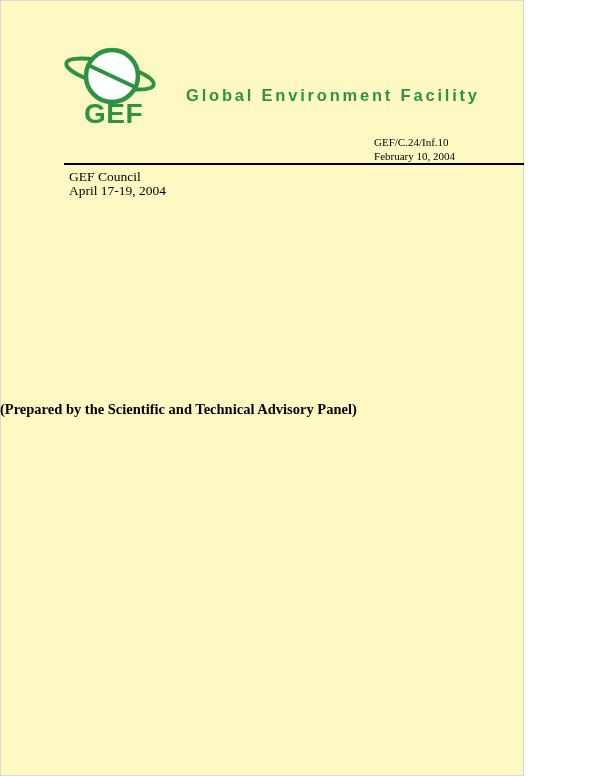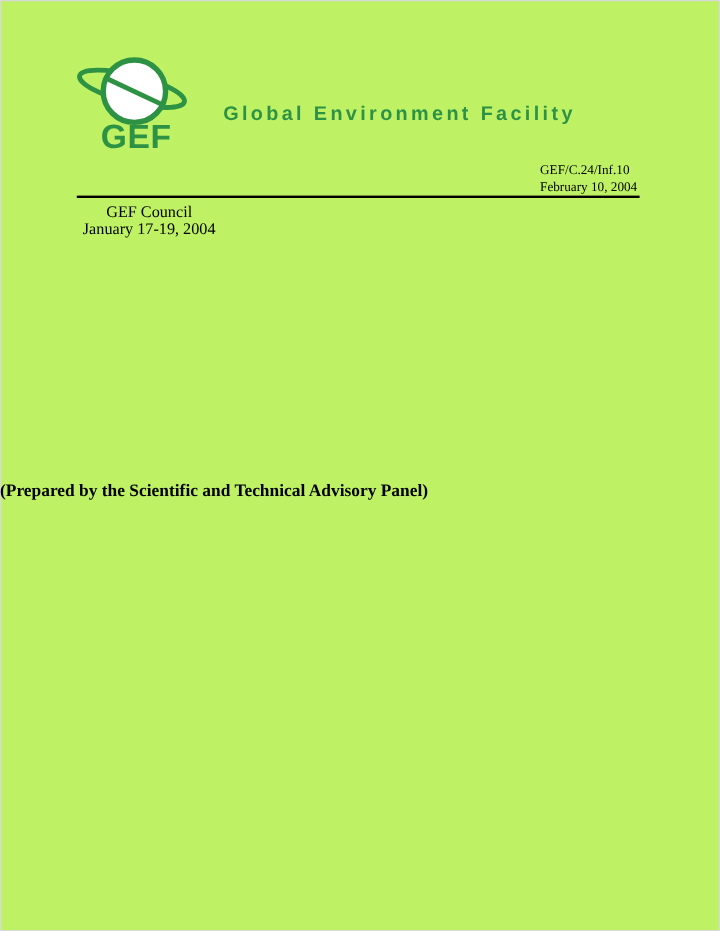--- a/index.html
+++ b/index.html
@@ -1,23 +1,23 @@
 <!DOCTYPE html>
 <html><head>
 <meta charset="utf-8">
 <style>
   * { margin: 0; padding: 0; box-sizing: border-box; }
   html, body { background: #ffffff; }
   body { font-family: "Liberation Serif", serif; }
 
   .page {
     position: relative;
-    width: 600px;
+    width: 524px;
     height: 776px;
-    background: #bef264;
+    background: #fef9c3;
     box-shadow: inset 0 0 0 1px #d9d9d9;
     overflow: hidden;
   }
 
   
   .logo-mark {
     position: absolute;
     left: 62px;
     top: 40px;
     width: 100px;
@@ -66,21 +66,20 @@
     background: #000000;
   }
 
   .council-block {
     position: absolute;
     left: 69px;
     top: 170px;
     font-size: 13.5px;
     line-height: 14px;
     color: #000000;
-    text-align: center;
   }
 
   
   .doc-title {
     position: absolute;
     left: 0;
     top: 284px;
     width: 100%;
     text-align: center;
     font-family: "Liberation Serif", serif;
@@ -119,21 +118,21 @@
 
   <div class="doc-ref">
     <div>GEF/C.24/Inf.10</div>
     <div>February 10, 2004</div>
   </div>
 
   <div class="header-rule"></div>
 
   <div class="council-block">
     <div>GEF Council</div>
-    <div>January 17-19, 2004</div>
+    <div>April 17-19, 2004</div>
   </div>
 
   <div class="doc-title">
   </div>
 
   <div class="prepared-note">(Prepared by the Scientific and Technical Advisory Panel)</div>
 
 </div>
 
 </body></html>

